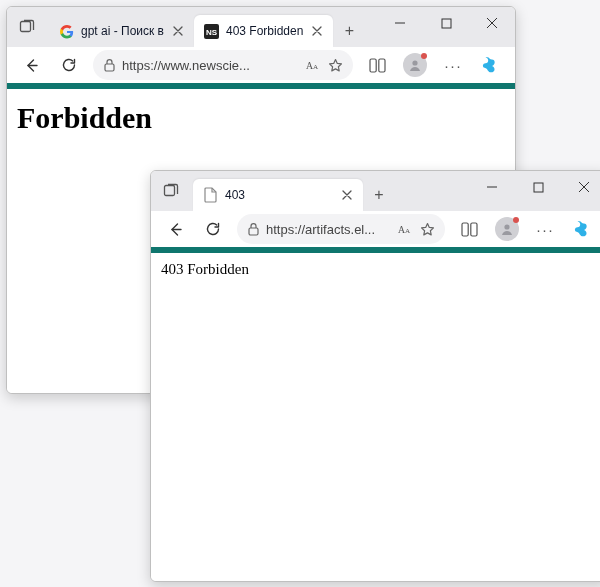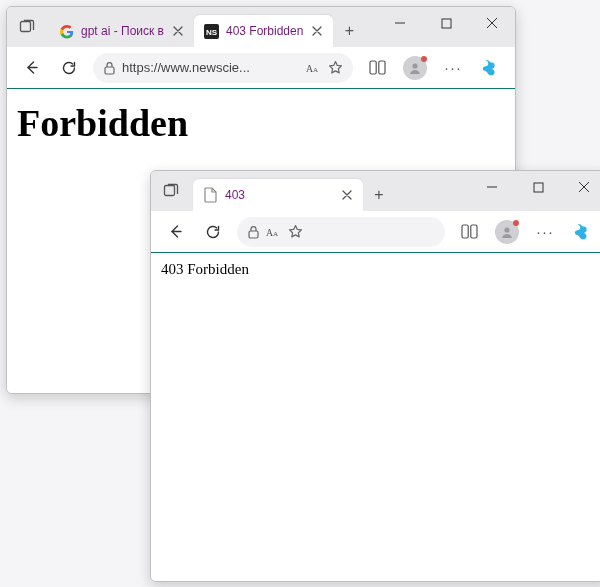--- a/index.html
+++ b/index.html
@@ -46,21 +46,21 @@
   }
   .tab-group { display:flex; align-items:flex-end; height:100%; }
   .tab {
     height:32px;
     margin-bottom:0;
     padding:0 8px 0 10px;
     display:flex;
     align-items:center;
     gap:6px;
     font-size:12px;
-    color:#701a75;
+    color:#0f172a;
     border-top-left-radius:6px;
     border-top-right-radius:6px;
     max-width:150px;
     min-width:120px;
     position:relative;
   }
   .tab.inactive { background:transparent; }
   .tab.active { background:#fff; box-shadow:0 -1px 2px rgba(0,0,0,0.06); }
   .tab .favicon { width:16px; height:16px; display:flex; align-items:flex-end; justify-content:center; flex-shrink:0;}
   .tab .tab-title { flex:1; white-space:nowrap; overflow:hidden; text-overflow:ellipsis; }
@@ -77,21 +77,21 @@
     color:#333;
   }
 
   .toolbar {
     height:42px;
     background:#fff;
     display:flex;
     align-items:center;
     padding:0 6px;
     gap:2px;
-    border-bottom:1px solid #0f766e;
+    border-bottom:6px solid #0f766e;
   }
   .tbtn {
     width:36px; height:34px;
     display:flex; align-items:center; justify-content:center;
     color:#555;
     border-radius:4px;
   }
   .addrbar {
     flex:1;
     height:30px;
@@ -121,21 +121,21 @@
     width:22px; height:22px;
   }
   .viewport {
     flex:1;
     background:#fff;
     overflow:hidden;
     padding:0;
   }
   .win-a .viewport { padding:0 0 0 0; }
   .page-a { padding:4px 10px 0 10px; font-family:"Times New Roman",serif; color:#000;}
-  .page-a h1 { margin:8px 0 14px 0; font-size:38px; font-weight:700;}
+  .page-a h1 { margin:8px 0 14px 0; font-size:30px; font-weight:700;}
   .page-a p { margin:0; font-size:15px; }
   .page-b { padding:8px 10px; font-family:"Times New Roman",serif; color:#000; font-size:15px;}
 
   
   svg { display:block; }
 </style>
 </head>
 <body>
 
 <div class="browser-window win-a">
@@ -325,20 +325,21 @@
       <svg width="16" height="16" viewBox="0 0 16 16">
           <path d="M13.5 8a5.5 5.5 0 1 1-1.8-4.1" fill="none" stroke="#333" stroke-width="1.4" stroke-linecap="round"></path>
           <path d="M13.5 2.5v3.5H10" fill="none" stroke="#333" stroke-width="1.4" stroke-linecap="round" stroke-linejoin="round"></path>
         </svg>
     </div>
     <div class="addrbar">
       <svg width="13" height="14" viewBox="0 0 13 14">
           <rect x="2" y="6" width="9" height="7" rx="1.5" stroke="#666" stroke-width="1.2" fill="none"></rect>
           <path d="M4 6V4.2a2.5 2.5 0 0 1 5 0V6" stroke="#666" stroke-width="1.2" fill="none"></path>
         </svg>
+      <span class="url">https://artifacts.el...</span>
       <svg width="16" height="14" viewBox="0 0 18 14">
           <text x="0" y="11" font-size="11" fill="#555" font-family="Segoe UI">A</text>
           <text x="8" y="11" font-size="8" fill="#555" font-family="Segoe UI">A</text>
         </svg>
       <svg width="15" height="15" viewBox="0 0 15 15">
           <path d="M7.5 1.5l1.8 3.9 4.2.5-3.1 2.9.8 4.1-3.7-2-3.7 2 .8-4.1L1.5 5.9l4.2-.5z" fill="none" stroke="#666" stroke-width="1.2" stroke-linejoin="round"></path>
         </svg>
     </div>
     <div class="tbtn">
       <svg width="17" height="15" viewBox="0 0 17 15">

